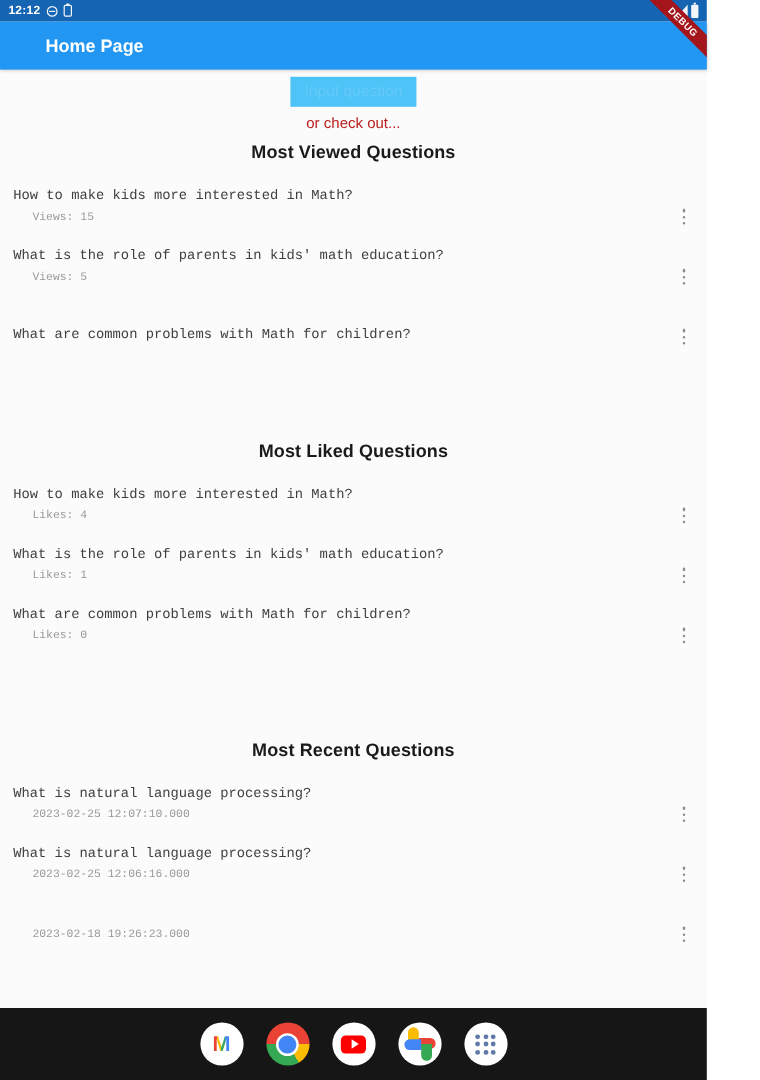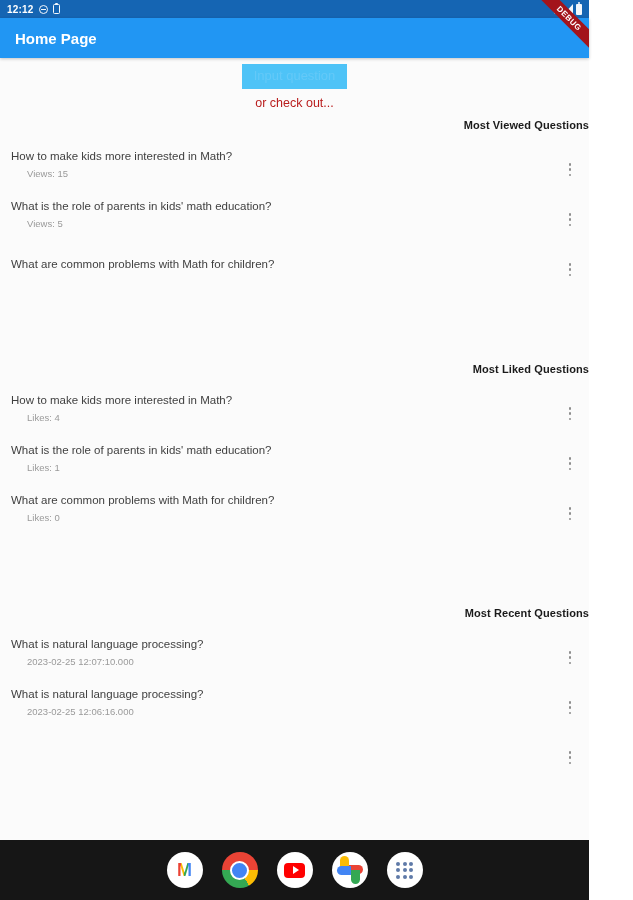--- a/index.html
+++ b/index.html
@@ -66,48 +66,48 @@
     text-align:center; transform:rotate(45deg);
     top:12px; right:-26px;
   }
 
   
   .appbar{
     height:40px; background:#2196f3; display:flex; align-items:center;
     padding:0 15px; box-shadow:0 1px 3px rgba(0,0,0,.22);
     position:relative; z-index:10;
   }
-  .appbar-title{ color:#ffffff; font-size:15px; font-weight:bold; }
+  .appbar-title{ color:#ffffff; font-size:15px; font-weight:bold;margin-left:23px; }
 
   
   .content{
     position:absolute; top:58px; left:0; right:0; bottom:60px;
     background:#fbfbfb; overflow:hidden;
   }
 
   .cta-wrap{ text-align:center; padding-top:6px; }
   .cta-btn{
     display:inline-block; background:#4ec3f7; color:#64c9f8;
     font-size:13px; padding:4px 12px 5px; border:none; cursor:pointer;
     font-family:inherit; line-height:1.25;
   }
   .cta-sub{
     display:block; margin-top:7px; color:#b91c1c;
     font-size:12.5px; text-align:center; cursor:pointer;
   }
 
   .section-title{
-    text-align:right; font-size:11px; font-weight:bold;
+    text-align:center; font-size:15px; font-weight:bold;
     color:#1a1a1a; margin-top:9px; letter-spacing:.1px;
   }
 
   .list{ margin-top:9px; }
   .row{
-    display:flex; align-items:center; justify-content:space-between;
-    padding:7px 10px 8px 11px; min-height:50px;
+    display:flex; align-items:flex-end; justify-content:space-between;
+    padding:7px 10px 8px 11px; min-height:50px;font-family:Liberation Mono, monospace;
   }
   .row-main{ flex:1; }
   .row-title{
     font-size:11.5px; color:#3f3f3f; line-height:1.35;
   }
   .row-sub{
     font-size:9.5px; color:#9a9a9a; margin-top:3px; line-height:1.3;margin-left:16px;
   }
   .kebab{
     width:18px; display:flex; flex-direction:column; align-items:center;
@@ -308,20 +308,21 @@
           </div>
           <div class="kebab">
               <i></i>
               <i></i>
               <i></i>
             </div>
         </div>
 
         <div class="row">
           <div class="row-main">
+            <div class="row-sub">2023-02-18 19:26:23.000</div>
           </div>
           <div class="kebab">
               <i></i>
               <i></i>
               <i></i>
             </div>
         </div>
 
       </div>
     </div>

